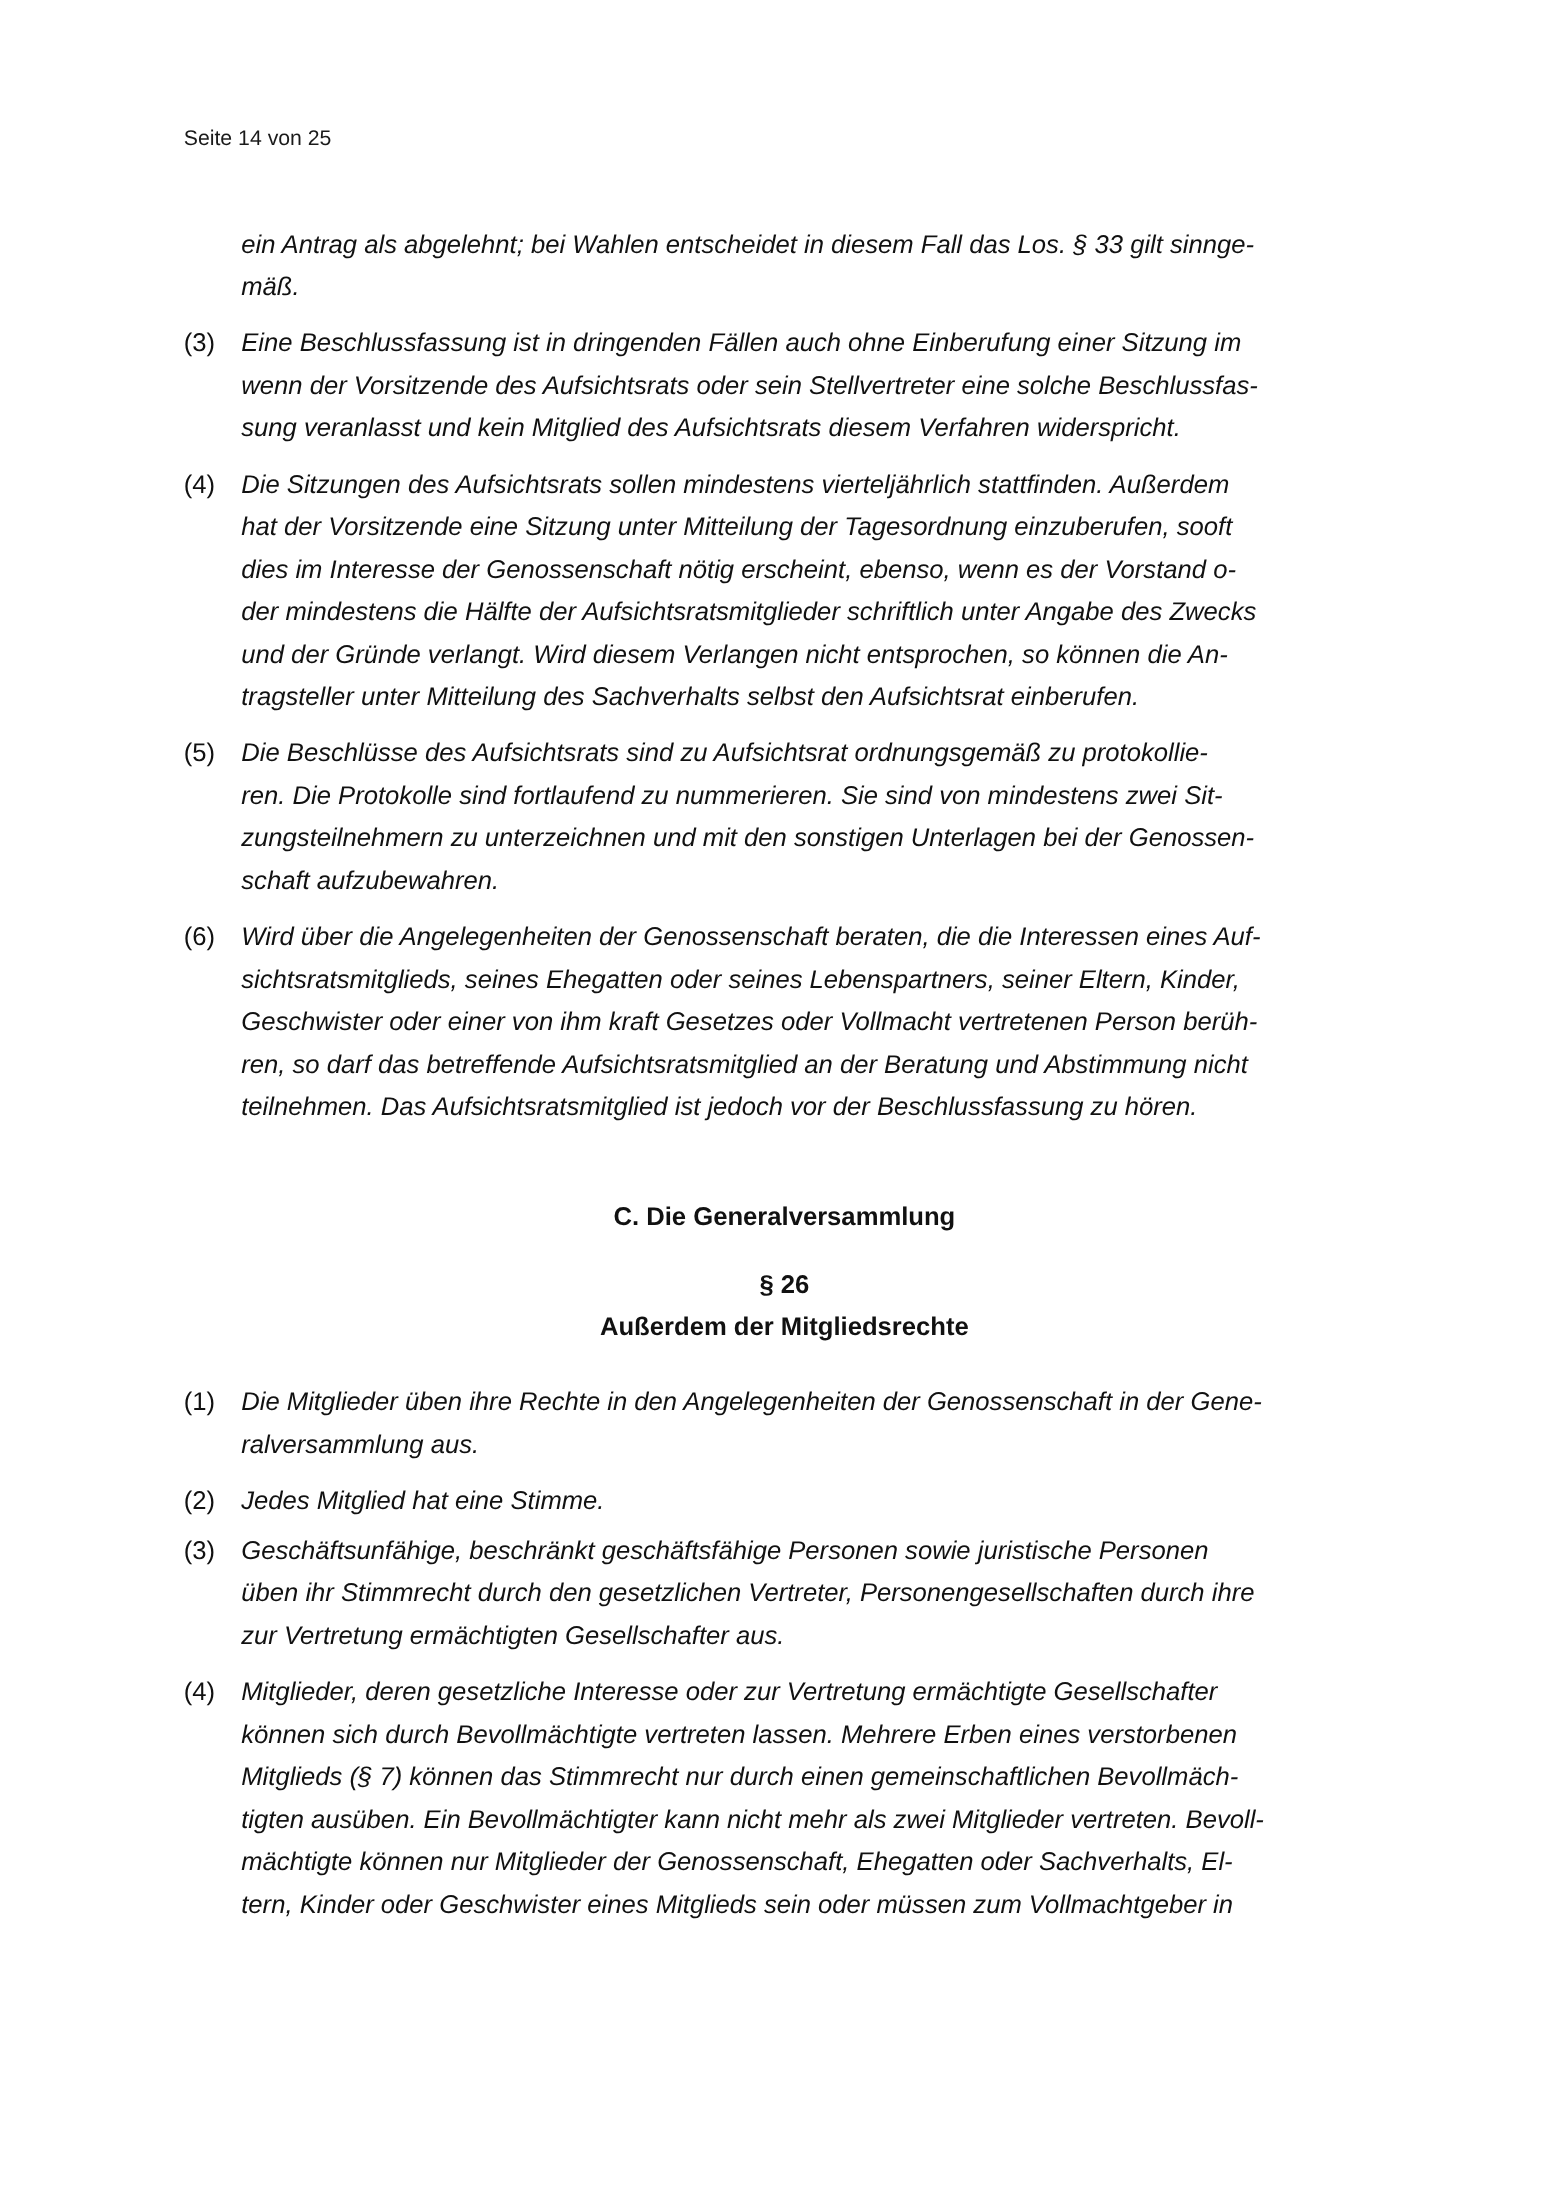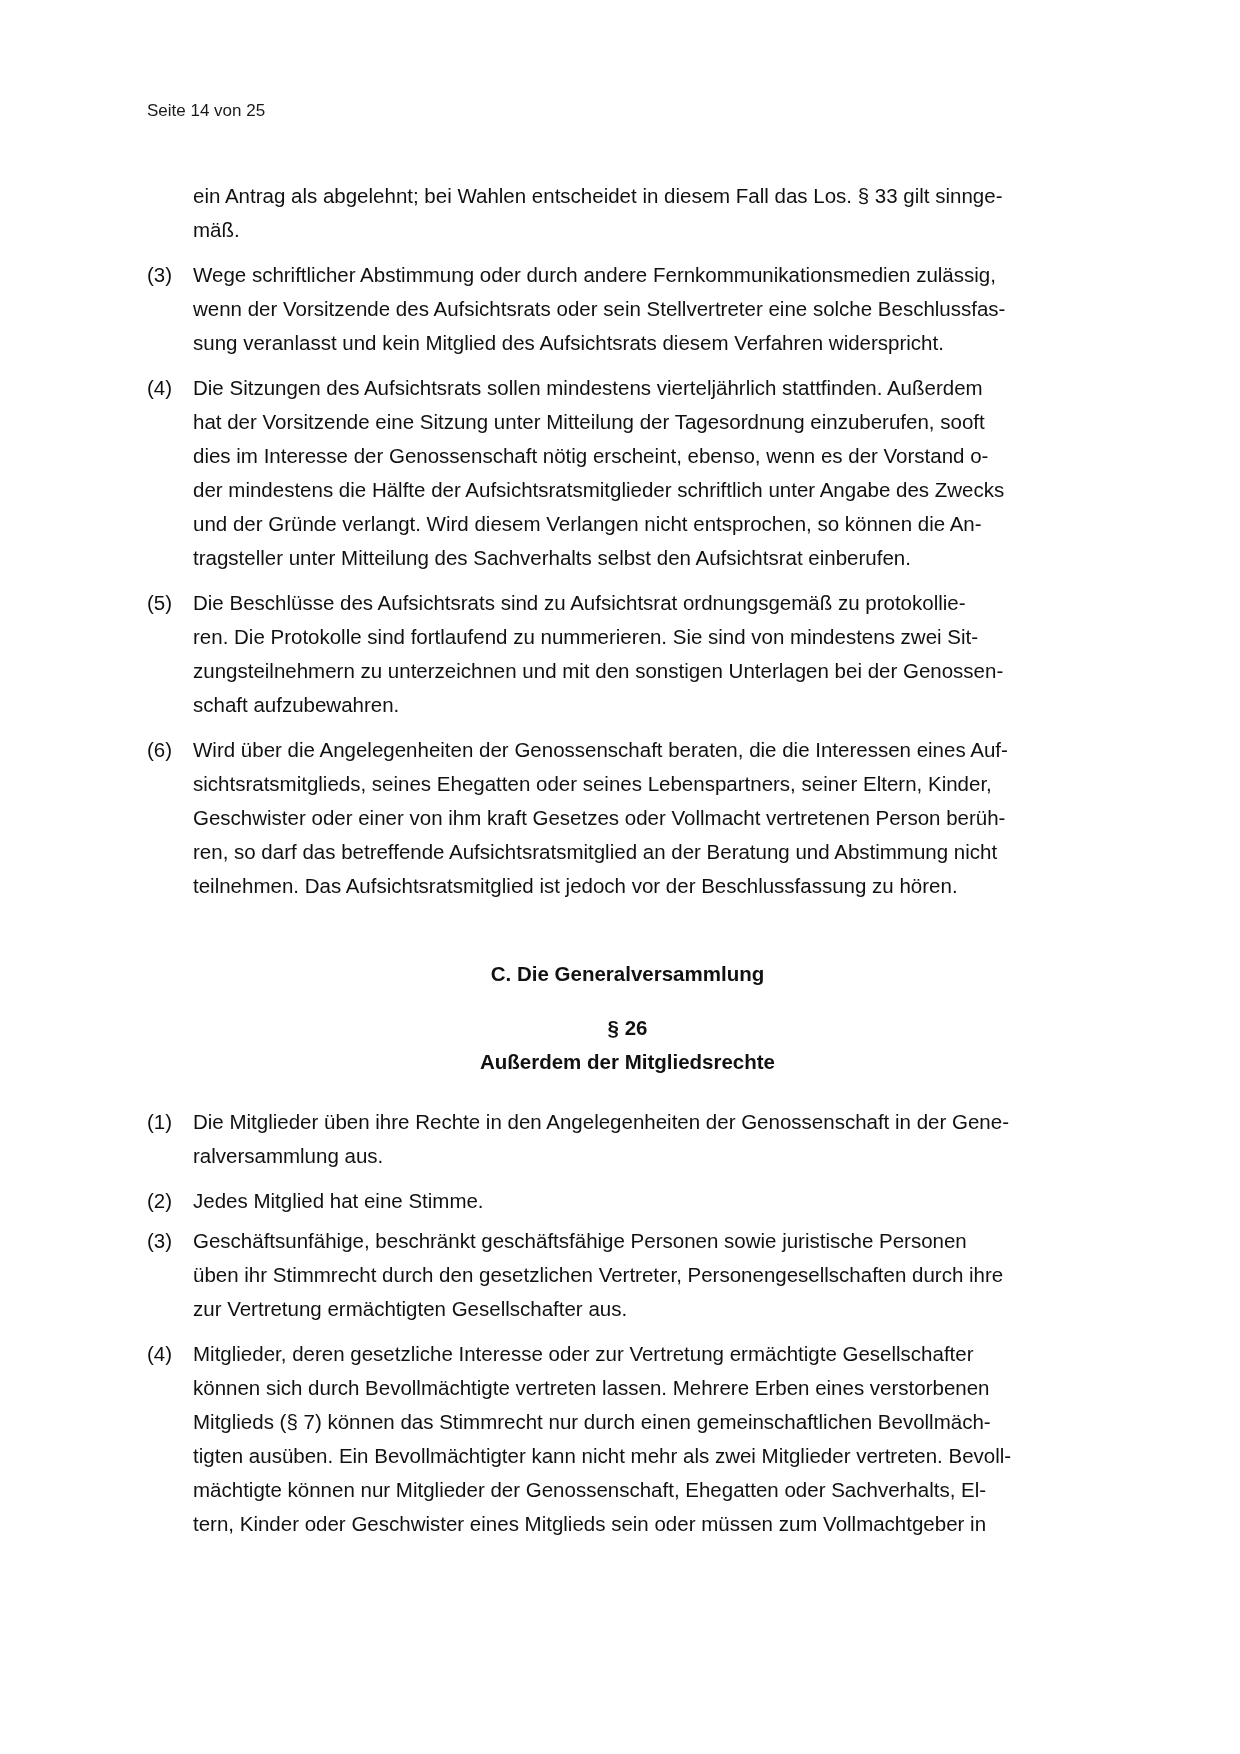--- a/index.html
+++ b/index.html
@@ -38,20 +38,21 @@
       margin: 0;
     }
     .para .num {
       position: absolute;
       left: 0;
       top: 0;
     }
     .line {
       display: block;
       white-space: nowrap;
+      font-style: italic;
     }
     .gap-normal { margin-top: 11px; }
     .gap-small { margin-top: 6px; }
     .heading {
       font-weight: bold;
       text-align: center;
       font-size: 20.5px;
       line-height: 34px;
       width: 1108px;
       margin-left: -147px;
@@ -67,21 +68,21 @@
 <div class="content">
 
   <div class="para" id="cont">
       <span class="line">ein Antrag als abgelehnt; bei Wahlen entscheidet in diesem Fall das Los. § 33 gilt sinnge-</span>
       <span class="line">mäß.</span>
     </div>
 
   <div id="prev-section">
       <div class="para gap-normal">
         <span class="num">(3)</span>
-        <span class="line">Wege schriftlicher Abstimmung oder durch andere Fernkommunikationsmedien zulässig,</span>
+        <span class="line">Eine Beschlussfassung ist in dringenden Fällen auch ohne Einberufung einer Sitzung im</span>
         <span class="line">wenn der Vorsitzende des Aufsichtsrats oder sein Stellvertreter eine solche Beschlussfas-</span>
         <span class="line">sung veranlasst und kein Mitglied des Aufsichtsrats diesem Verfahren widerspricht.</span>
       </div>
       <div class="para gap-normal">
         <span class="num">(4)</span>
         <span class="line">Die Sitzungen des Aufsichtsrats sollen mindestens vierteljährlich stattfinden. Außerdem</span>
         <span class="line">hat der Vorsitzende eine Sitzung unter Mitteilung der Tagesordnung einzuberufen, sooft</span>
         <span class="line">dies im Interesse der Genossenschaft nötig erscheint, ebenso, wenn es der Vorstand o-</span>
         <span class="line">der mindestens die Hälfte der Aufsichtsratsmitglieder schriftlich unter Angabe des Zwecks</span>
         <span class="line">und der Gründe verlangt. Wird diesem Verlangen nicht entsprochen, so können die An-</span>

